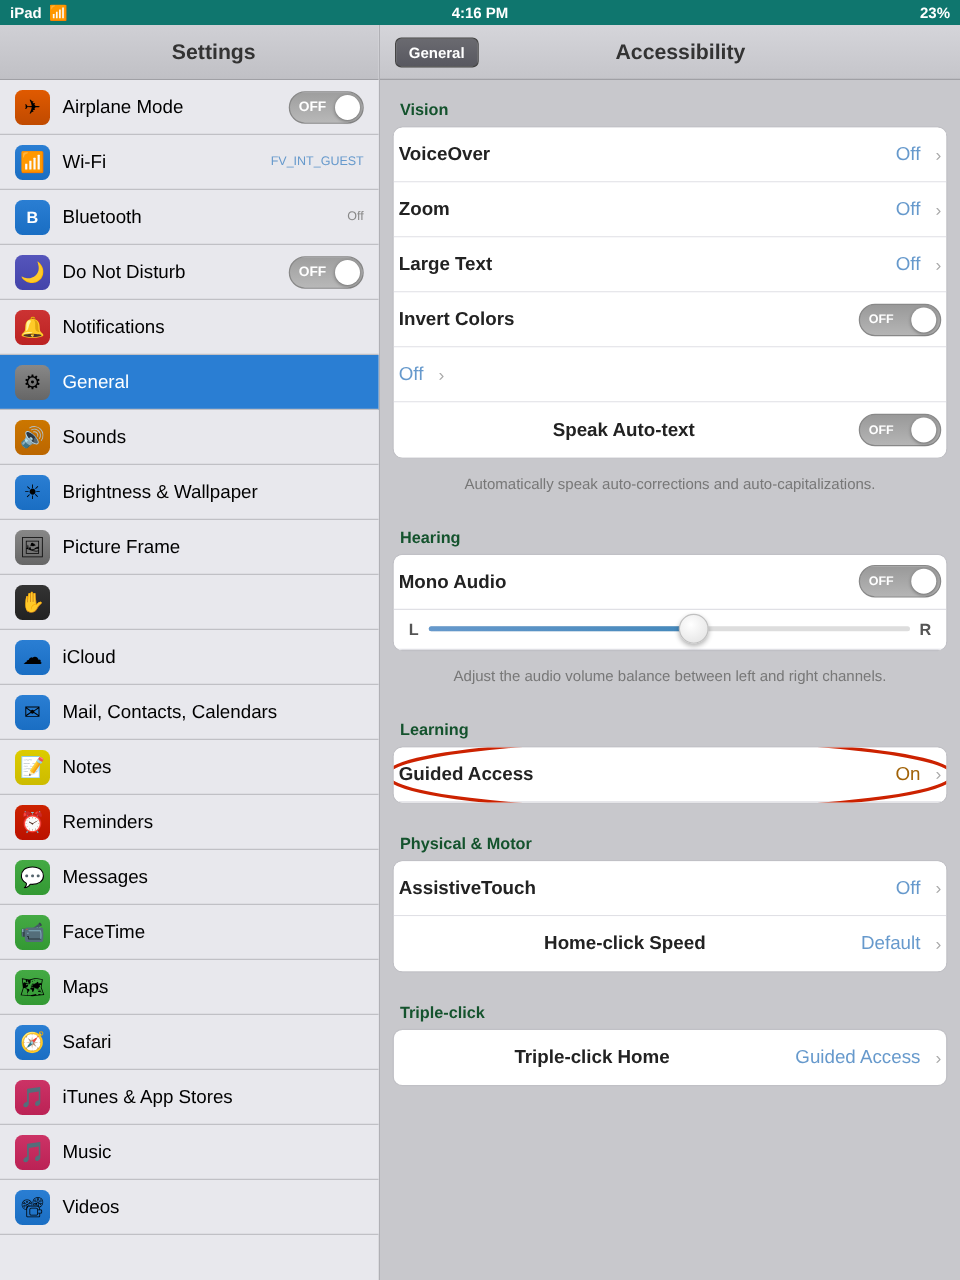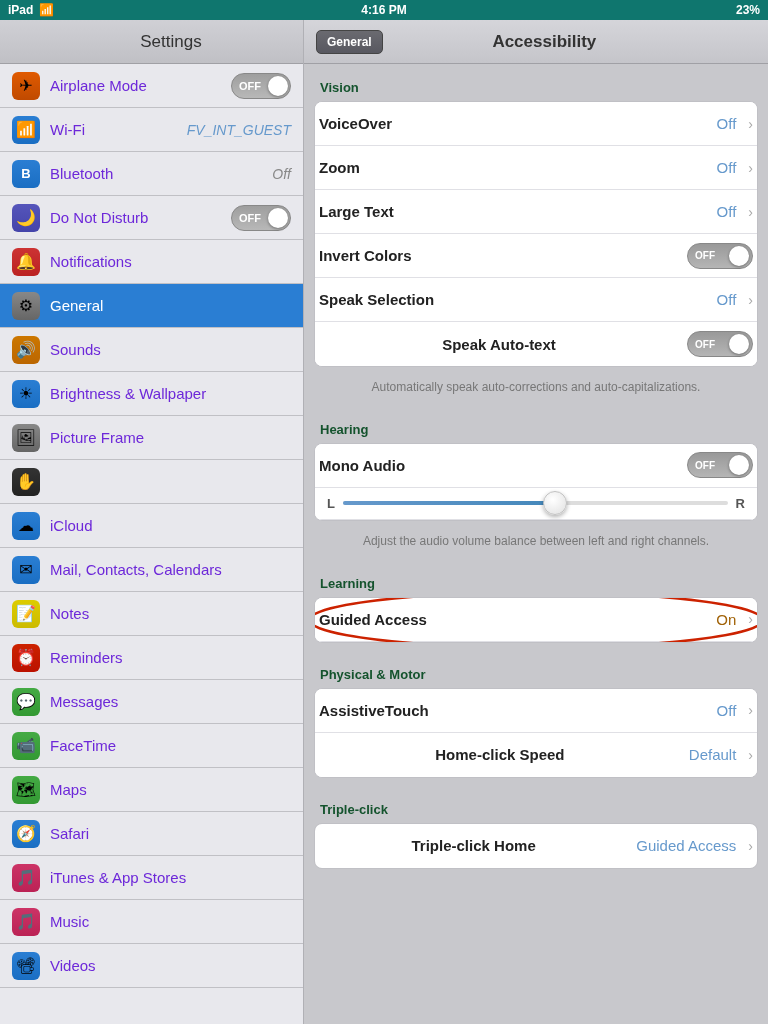--- a/index.html
+++ b/index.html
@@ -46,21 +46,21 @@
     .sidebar-header {
       height: 44px;
       background: linear-gradient(to bottom, #d0d0d5, #c0c0c5);
       display: flex;
       align-items: center;
       justify-content: center;
       border-bottom: 1px solid #a0a0a5;
     }
     .sidebar-header span {
       font-size: 17px;
-      font-weight: 400;
+      font-weight: 700;
       color: #333;
       margin-left: 39px;
     }
     .sidebar-item {
       display: flex;
       align-items: center;
       height: 44px;
       padding: 0 12px;
       border-bottom: 1px solid #c0c0c5;
       background: #e8e8ed;
@@ -77,26 +77,25 @@
       border-radius: 6px;
       display: flex;
       align-items: center;
       justify-content: center;
       font-size: 16px;
       flex-shrink: 0;
     }
     .item-label {
       flex: 1;
       font-size: 15px;
-      color: #6d28d9;
+      color: #000000;
     }
     .item-value {
-      font-size: 14px;
+      font-size: 10px;
       color: #6699cc;
-      font-style: italic;
     }
     .item-value.off { color: #888; }
 
     
     .toggle {
       display: inline-flex;
       align-items: center;
       width: 60px;
       height: 26px;
       border-radius: 13px;
@@ -473,21 +472,20 @@
       </div>
 
       <div class="settings-row">
         <span class="row-label">Invert Colors</span>
         <div class="toggle-small off">
           <span class="toggle-small-text">OFF</span>
         </div>
       </div>
 
       <div class="settings-row">
-        <span class="row-label">Speak Selection</span>
         <span class="row-value">Off</span>
         <span class="chevron">›</span>
       </div>
 
       <div class="settings-row">
         <span class="row-label">Speak Auto-text</span>
         <div class="toggle-small off">
           <span class="toggle-small-text">OFF</span>
         </div>
       </div>

